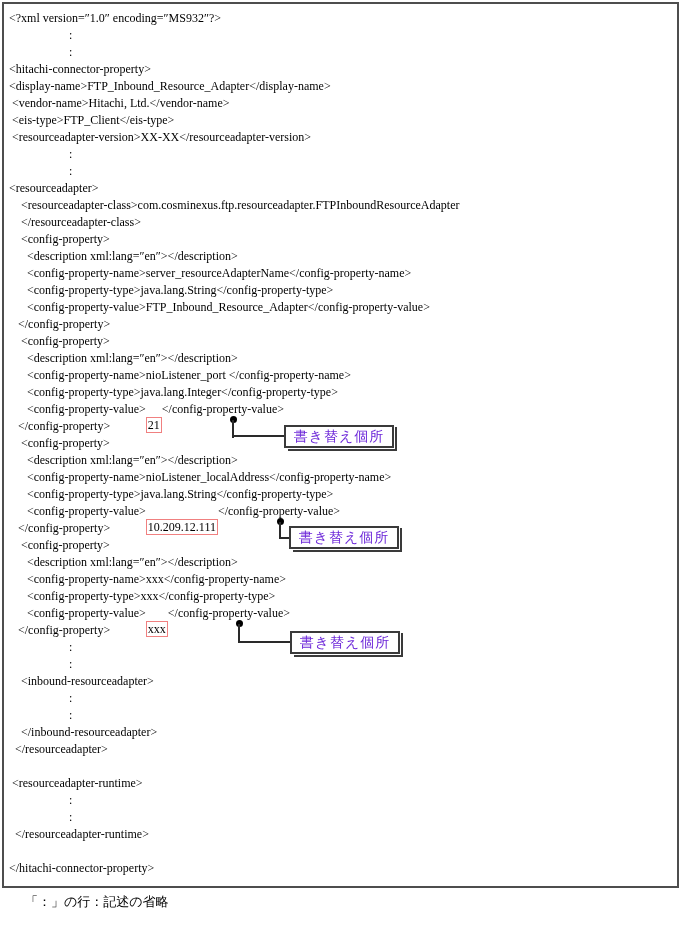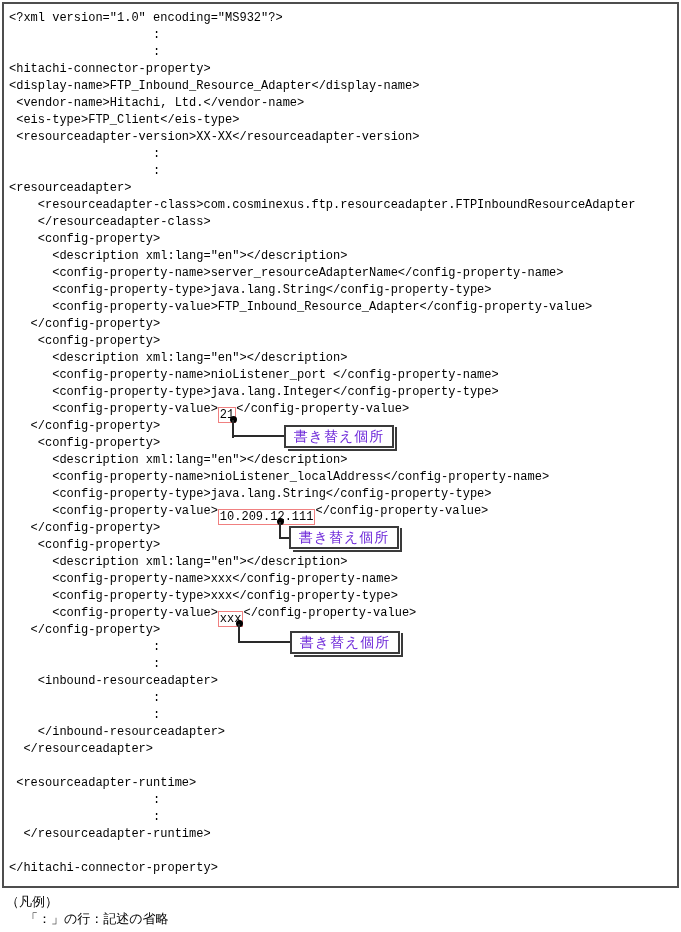--- a/index.html
+++ b/index.html
@@ -6,28 +6,28 @@
   html,body { background:#ffffff; }
   .page {
     position:relative; width:681px; height:932px; background:#ffffff;
     font-family:"Liberation Sans","DejaVu Sans",sans-serif; overflow:hidden;
   }
   .code-box {
     position:absolute; left:2px; top:2px; width:677px; height:886px;
     border:2px solid #4e4e4e; background:#ffffff;
   }
   .code {
-    font-family:Liberation Mono, monospace;
+    font-family:Liberation Serif, serif;
     font-size:12px; line-height:17px; color:#000;
     padding:6px 2px 0 5px; white-space:pre;
   }
   .code-line { height:17px; white-space:pre; }
   .hl {
     display:inline-block; border:1px solid #f08080; padding:0 1px;
-    height:16px; line-height:15px; vertical-align:top; margin-top:6px;
+    height:16px; line-height:15px; vertical-align:top; margin-top:16px;
   }
   .dot { position:absolute; width:7px; height:7px; background:#000; border-radius:50%; }
   .vline, .hline { position:absolute; background:#2a2a2a; }
   .vline { width:2px; }
   .hline { height:2px; }
   .callout-box {
     position:absolute; width:110px; height:23px; background:#fff;
     border:2px solid #3a3a3a; display:flex; align-items:center; justify-content:center;
     font-size:14px; color:#6d28d9; letter-spacing:1px;
   }
@@ -81,17 +81,16 @@
   </div>
 
   <div class="dot g3-dot"></div>
   <div class="vline g3-v"></div>
   <div class="hline g3-h"></div>
   <div class="callout-box g3-box">
     <span>書き替え個所</span>
   </div>
 
   <div class="legend">
-    <div>（凡例）</div>
     <div class="legend-entry">「：」の行：記述の省略</div>
   </div>
 
 </div>
 
 </body></html>

